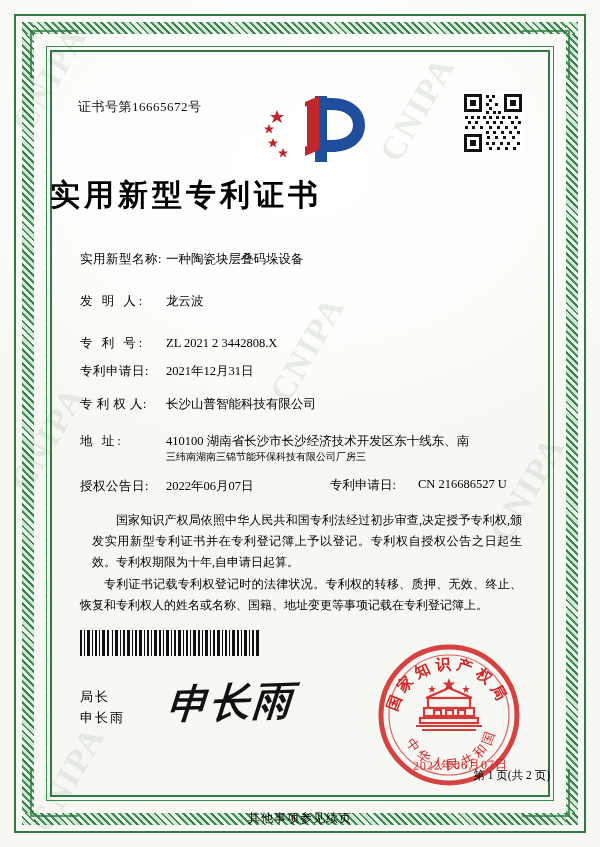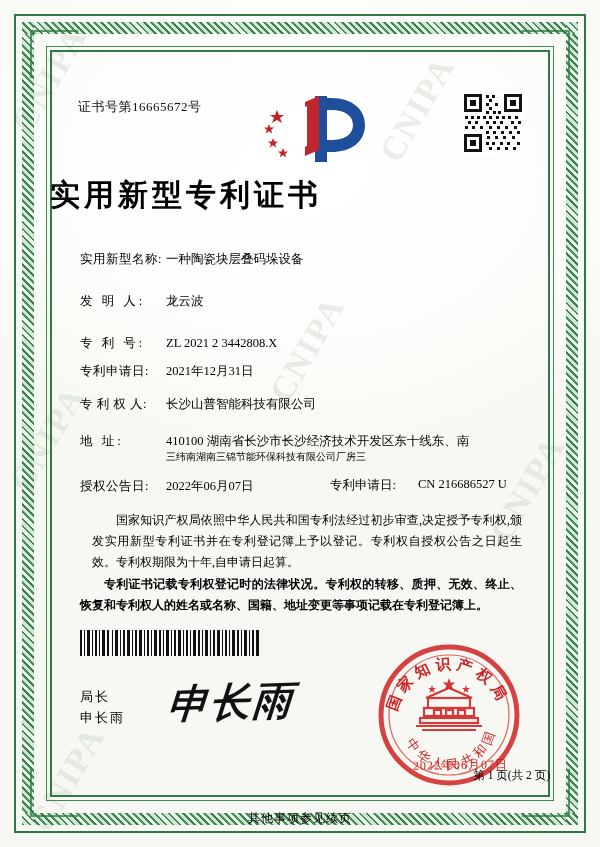--- a/index.html
+++ b/index.html
@@ -388,21 +388,21 @@
     </div>
     <div class="sub-line" style="top:400px;">三纬南湖南三锦节能环保科技有限公司厂房三</div>
 
     <div class="field" style="top:427px;">
       <span class="flabel tight">授权公告日:</span><span class="fvalue">2022年06月07日</span>
     </div>
     <div class="field-right" style="left:280px; top:427px;">专利申请日:</div>
     <div class="field-right" style="left:368px; top:427px;">CN 216686527 U</div>
 
     <div class="para" style="top:460px;margin-left:12px;">国家知识产权局依照中华人民共和国专利法经过初步审查,决定授予专利权,颁发实用新型专利证书并在专利登记簿上予以登记。专利权自授权公告之日起生效。专利权期限为十年,自申请日起算。</div>
-    <div class="para" style="top:524px;font-weight:bold;">专利证书记载专利权登记时的法律状况。专利权的转移、质押、无效、终止、恢复和专利权人的姓名或名称、国籍、地址变更等事项记载在专利登记簿上。</div>
+    <div class="para" style="top:524px;">专利证书记载专利权登记时的法律状况。专利权的转移、质押、无效、终止、恢复和专利权人的姓名或名称、国籍、地址变更等事项记载在专利登记簿上。</div>
 
     <div id="barcode">
       <svg viewBox="0 0 180 26" width="180" height="26">
         <rect width="180" height="26" fill="transparent"></rect>
         <g fill="#111">
           <rect x="0" y="0" width="2" height="26"></rect>
             <rect x="4" y="0" width="1" height="26"></rect>
           <rect x="7" y="0" width="3" height="26"></rect>
             <rect x="12" y="0" width="1" height="26"></rect>
           <rect x="15" y="0" width="2" height="26"></rect>

